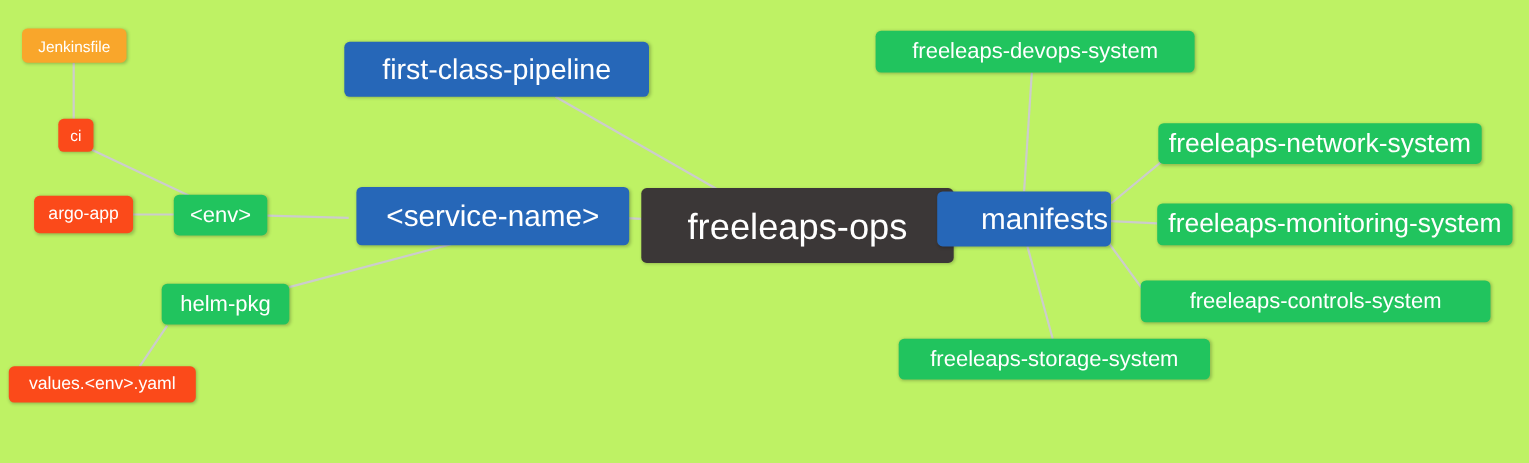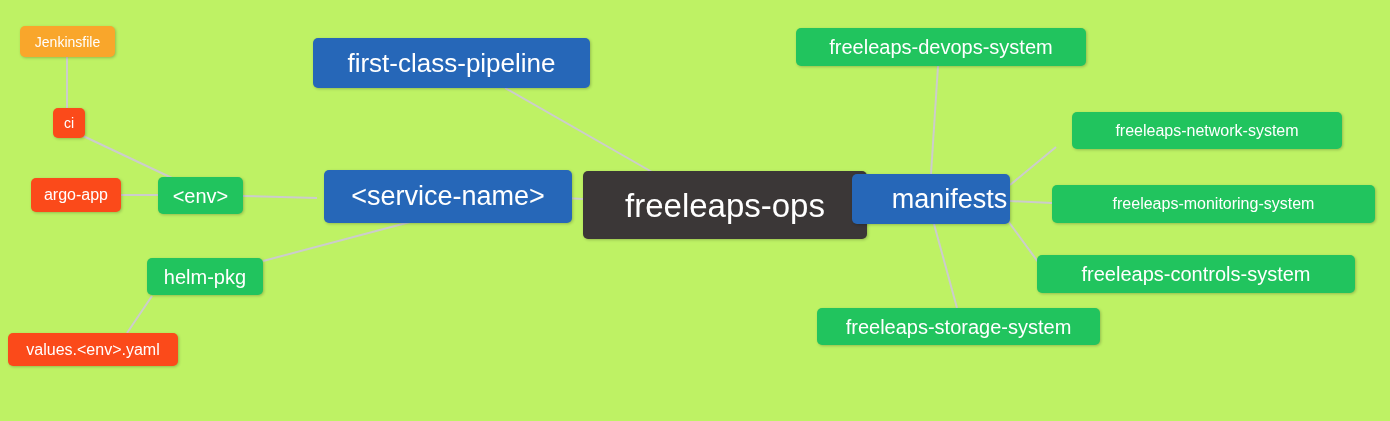--- a/index.html
+++ b/index.html
@@ -43,22 +43,22 @@
   .pos-ci                     { left:53px;   top:108px; width:32px;  height:30px; font-size:14px; }
   .pos-argo-app               { left:31px;   top:178px; width:90px;  height:34px; font-size:16px; }
   .pos-env                    { left:158px;  top:177px; width:85px;  height:37px; font-size:20px; }
   .pos-helm-pkg               { left:147px;  top:258px; width:116px; height:37px; font-size:20px; }
   .pos-values-yaml            { left:8px;    top:333px; width:170px; height:33px; font-size:16px; }
   .pos-first-class-pipeline   { left:313px;  top:38px;  width:277px; height:50px; font-size:26px; }
   .pos-service-name           { left:324px;  top:170px; width:248px; height:53px; font-size:27px; }
   .pos-freeleaps-ops          { left:583px;  top:171px; width:284px; height:68px; font-size:33px; }
   .pos-manifests              { left:852px;  top:174px; width:158px; height:50px; font-size:27px;padding-left:37px; }
   .pos-devops-system          { left:796px;  top:28px;  width:290px; height:38px; font-size:20px; }
-  .pos-network-system         { left:1053px; top:112px; width:270px; height:37px; font-size:16px;margin-left:19px; }
-  .pos-monitoring-system      { left:1052px; top:185px; width:323px; height:38px; font-size:16px; }
+  .pos-network-system         { left:1053px; top:112px; width:294px; height:37px; font-size:24px; }
+  .pos-monitoring-system      { left:1052px; top:185px; width:323px; height:38px; font-size:24px; }
   .pos-controls-system        { left:1037px; top:255px; width:318px; height:38px; font-size:20px; }
   .pos-storage-system         { left:817px;  top:308px; width:283px; height:37px; font-size:20px; }
 </style>
 </head>
 <body>
 
 <div class="canvas">
 
   <svg class="edges" viewBox="0 0 1390 421">
     <line class="edge" x1="67" y1="57" x2="67" y2="108"></line>

